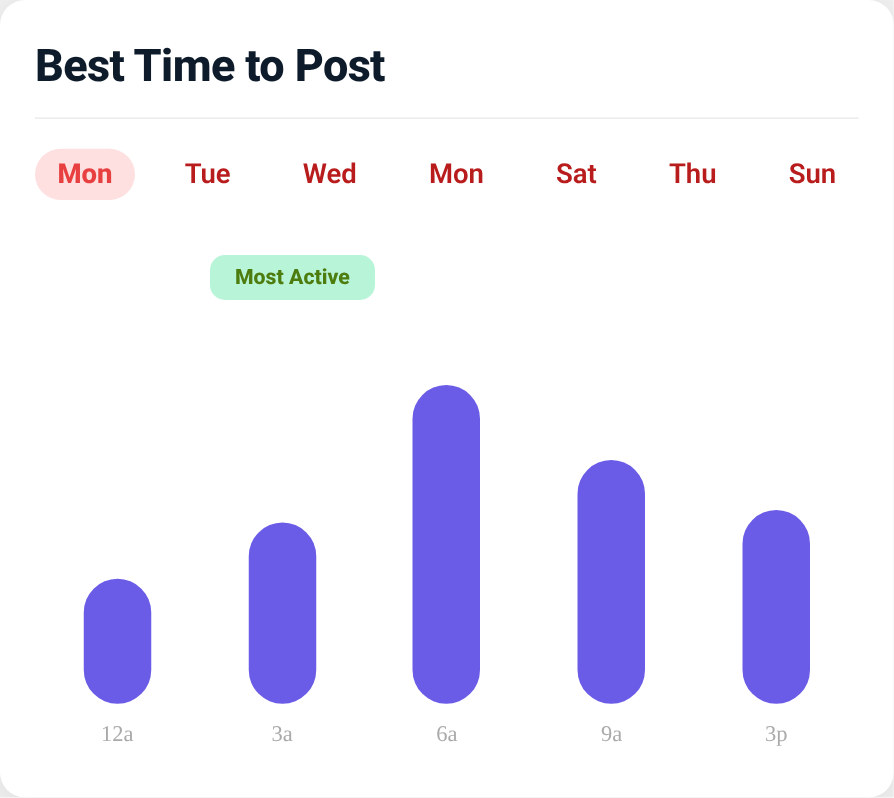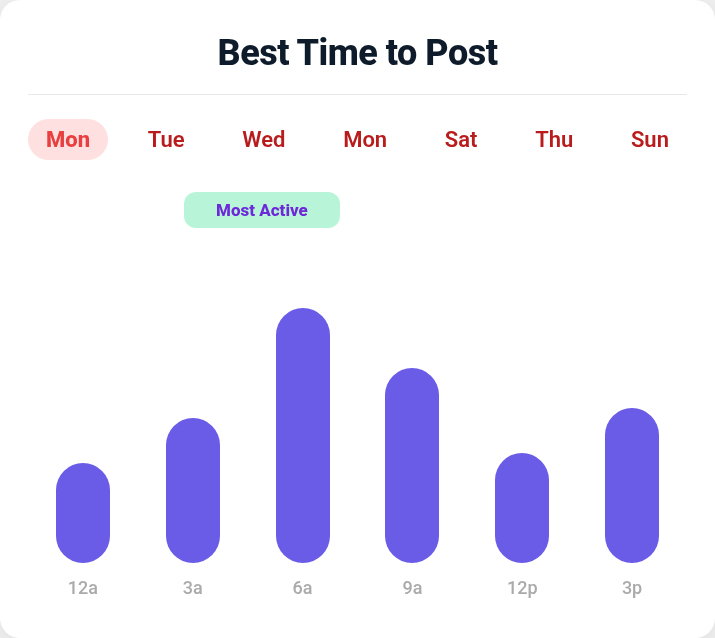--- a/index.html
+++ b/index.html
@@ -27,34 +27,33 @@
       display: flex;
       flex-direction: column;
     }
 
     .title {
       font-size: 36px;
       font-weight: 800;
       color: #0d1b2a;
       margin-bottom: 20px;
       letter-spacing: -0.5px;
-      text-align: center;
     }
 
     .divider {
       height: 1px;
       background: #e8e8e8;
       margin-bottom: 24px;
     }
 
     .day-tabs {
       display: flex;
       align-items: center;
       justify-content: space-between;
-      margin-bottom: 32px;
+      margin-bottom: 44px;
     }
 
     .day-tab {
       font-size: 22px;
       font-weight: 600;
       color: #b91c1c;
       padding: 8px 18px;
       border-radius: 50px;
       cursor: pointer;
       transition: all 0.2s;
@@ -69,38 +68,39 @@
     .chart-container {
       position: relative;
       flex: 1;
       display: flex;
       flex-direction: column;
     }
 
     .most-active-label {
       position: absolute;
       top: 0px;
-      left: 156px;
+      left: 140px;
       background: #b8f5d8;
-      color: #6d28d9;
+      color: #4d7c0f;
       font-size: 17px;
       font-weight: 800;
-      padding: 8px 32px;
+      padding: 8px 20px;
       border-radius: 12px;
       z-index: 10;
       white-space: nowrap;
     }
 
     .bars-area {
       display: flex;
       align-items: flex-end;
       justify-content: space-between;
       flex: 1;
       padding-top: 60px;
       padding-bottom: 12px;
+      font-family: Liberation Serif, serif;
     }
 
     .bar-wrapper {
       display: flex;
       flex-direction: column;
       align-items: center;
       flex: 1;
     }
 
     .bar {
@@ -147,22 +147,18 @@
         </div>
         <div class="bar-wrapper">
           <div class="bar" style="height: 255px;"></div>
           <div class="time-label">6a</div>
         </div>
         <div class="bar-wrapper">
           <div class="bar" style="height: 195px;"></div>
           <div class="time-label">9a</div>
         </div>
         <div class="bar-wrapper">
-          <div class="bar" style="height: 110px;"></div>
-          <div class="time-label">12p</div>
-        </div>
-        <div class="bar-wrapper">
           <div class="bar" style="height: 155px;"></div>
           <div class="time-label">3p</div>
         </div>
       </div>
   </div>
 </div>
 
 </body></html>

